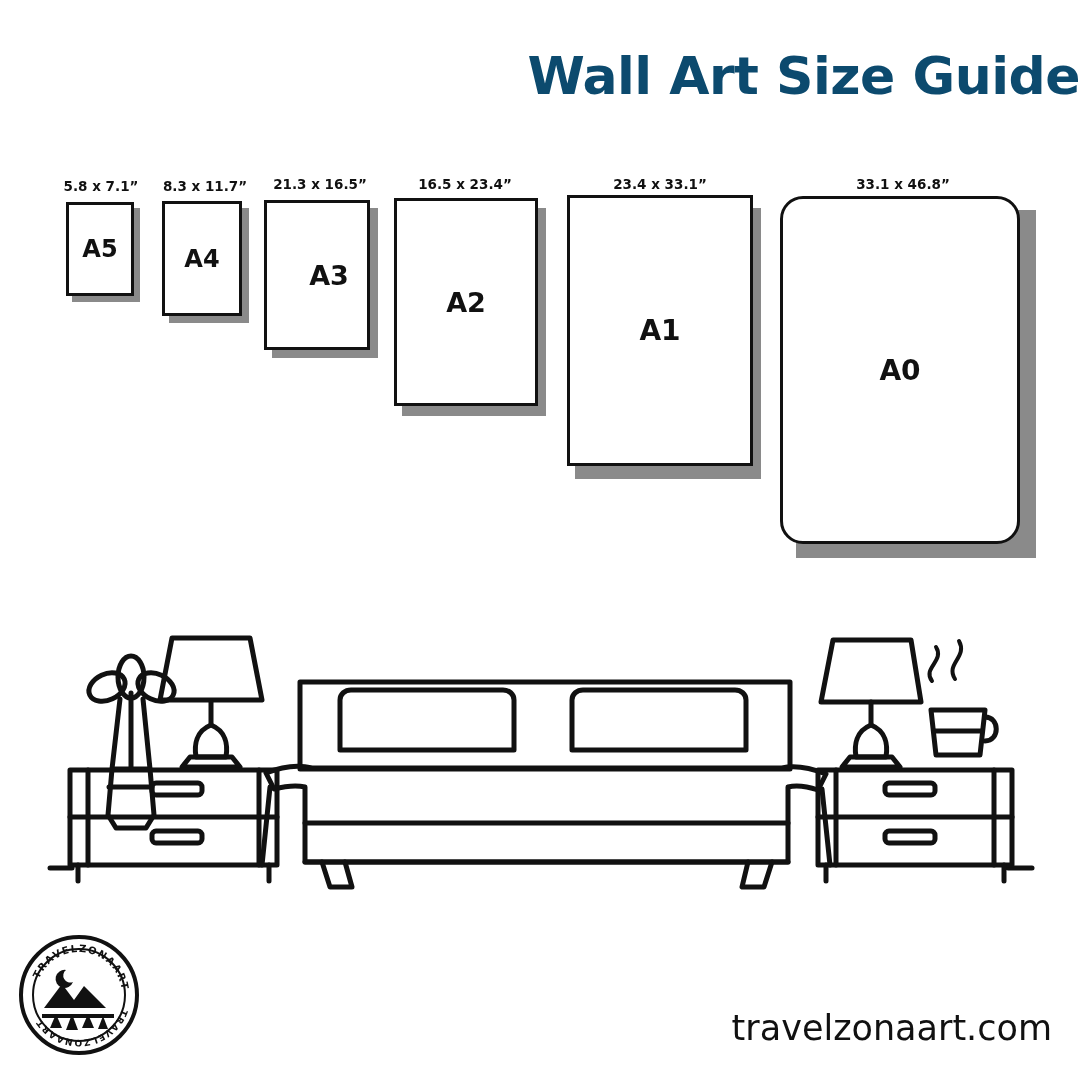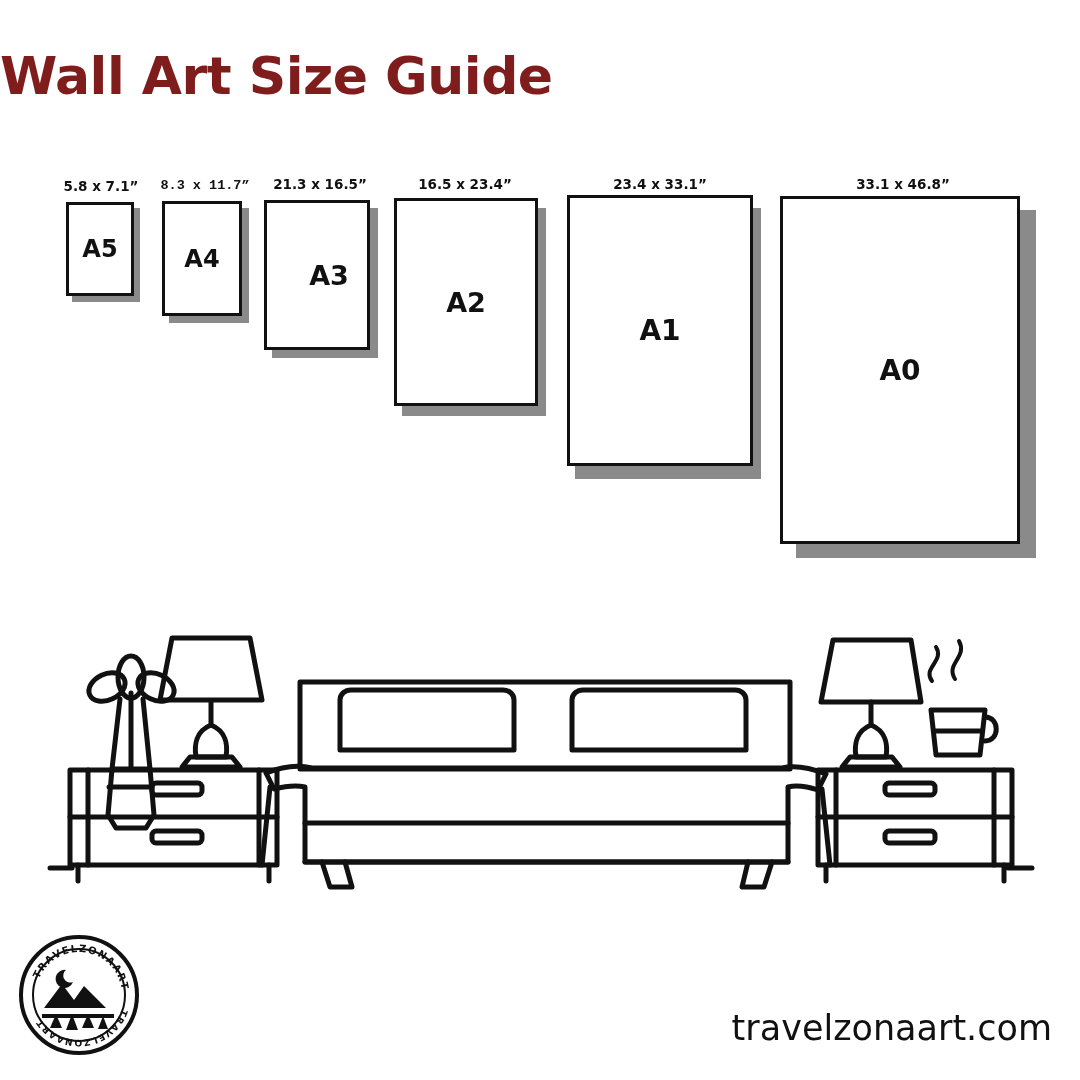--- a/index.html
+++ b/index.html
@@ -15,25 +15,25 @@
     color: #111111;
     overflow: hidden;
   }
 
   
   #page-title {
     position: absolute;
     top: 46px;
     left: 0;
     width: 1080px;
-    text-align: left;
+    text-align: right;
     font-size: 52px;
     font-weight: bold;
     letter-spacing: -0.5px;
-    color: #7f1d1d;
+    color: #0c4a6e;
   }
 
   
   #frames-area {
     position: absolute;
     left: 0;
     top: 170px;
     width: 1080px;
     height: 430px;
   }
@@ -105,21 +105,21 @@
 
   <div class="frame-group" style="left:58px; top:0px;">
     <div class="frame-dim" style="left:0px; top:8px; width:86px;">5.8 x 7.1”</div>
     <div class="frame-shadow" style="left:14px; top:38px; width:68px; height:94px;"></div>
     <div class="frame-box" style="left:8px; top:32px; width:68px; height:94px;">
       <span class="frame-label small">A5</span>
     </div>
   </div>
 
   <div class="frame-group" style="left:157px; top:0px;">
-    <div class="frame-dim" style="left:0px; top:8px; width:96px;font-family:Liberation Mono, monospace;">8.3 x 11.7”</div>
+    <div class="frame-dim" style="left:0px; top:8px; width:96px;">8.3 x 11.7”</div>
     <div class="frame-shadow" style="left:12px; top:38px; width:80px; height:115px;"></div>
     <div class="frame-box" style="left:5px; top:31px; width:80px; height:115px;">
       <span class="frame-label small">A4</span>
     </div>
   </div>
 
   <div class="frame-group" style="left:262px; top:0px;">
     <div class="frame-dim" style="left:0px; top:6px; width:116px;">21.3 x 16.5”</div>
     <div class="frame-shadow" style="left:10px; top:38px; width:106px; height:150px;"></div>
     <div class="frame-box" style="left:2px; top:30px; width:106px; height:150px;padding-left:24px;">
@@ -139,21 +139,21 @@
     <div class="frame-dim" style="left:0px; top:6px; width:190px;">23.4 x 33.1”</div>
     <div class="frame-shadow" style="left:10px; top:38px; width:186px; height:271px;"></div>
     <div class="frame-box" style="left:2px; top:25px; width:186px; height:271px;">
       <span class="frame-label big">A1</span>
     </div>
   </div>
 
   <div class="frame-group" style="left:778px; top:0px;">
     <div class="frame-dim" style="left:0px; top:6px; width:250px;">33.1 x 46.8”</div>
     <div class="frame-shadow" style="left:18px; top:40px; width:240px; height:348px;"></div>
-    <div class="frame-box" style="left:2px; top:26px; width:240px; height:348px;">
+    <div class="frame-box" style="left:2px; top:26px; width:240px; height:348px;border-radius:23px;">
       <span class="frame-label big">A0</span>
     </div>
   </div>
 
 </div>
 
 <svg id="furniture" viewBox="0 0 1080 360">
   <g fill="none" stroke="#111111" stroke-width="5" stroke-linecap="round" stroke-linejoin="round">
 
     <line x1="50" y1="303" x2="72" y2="303"></line>

